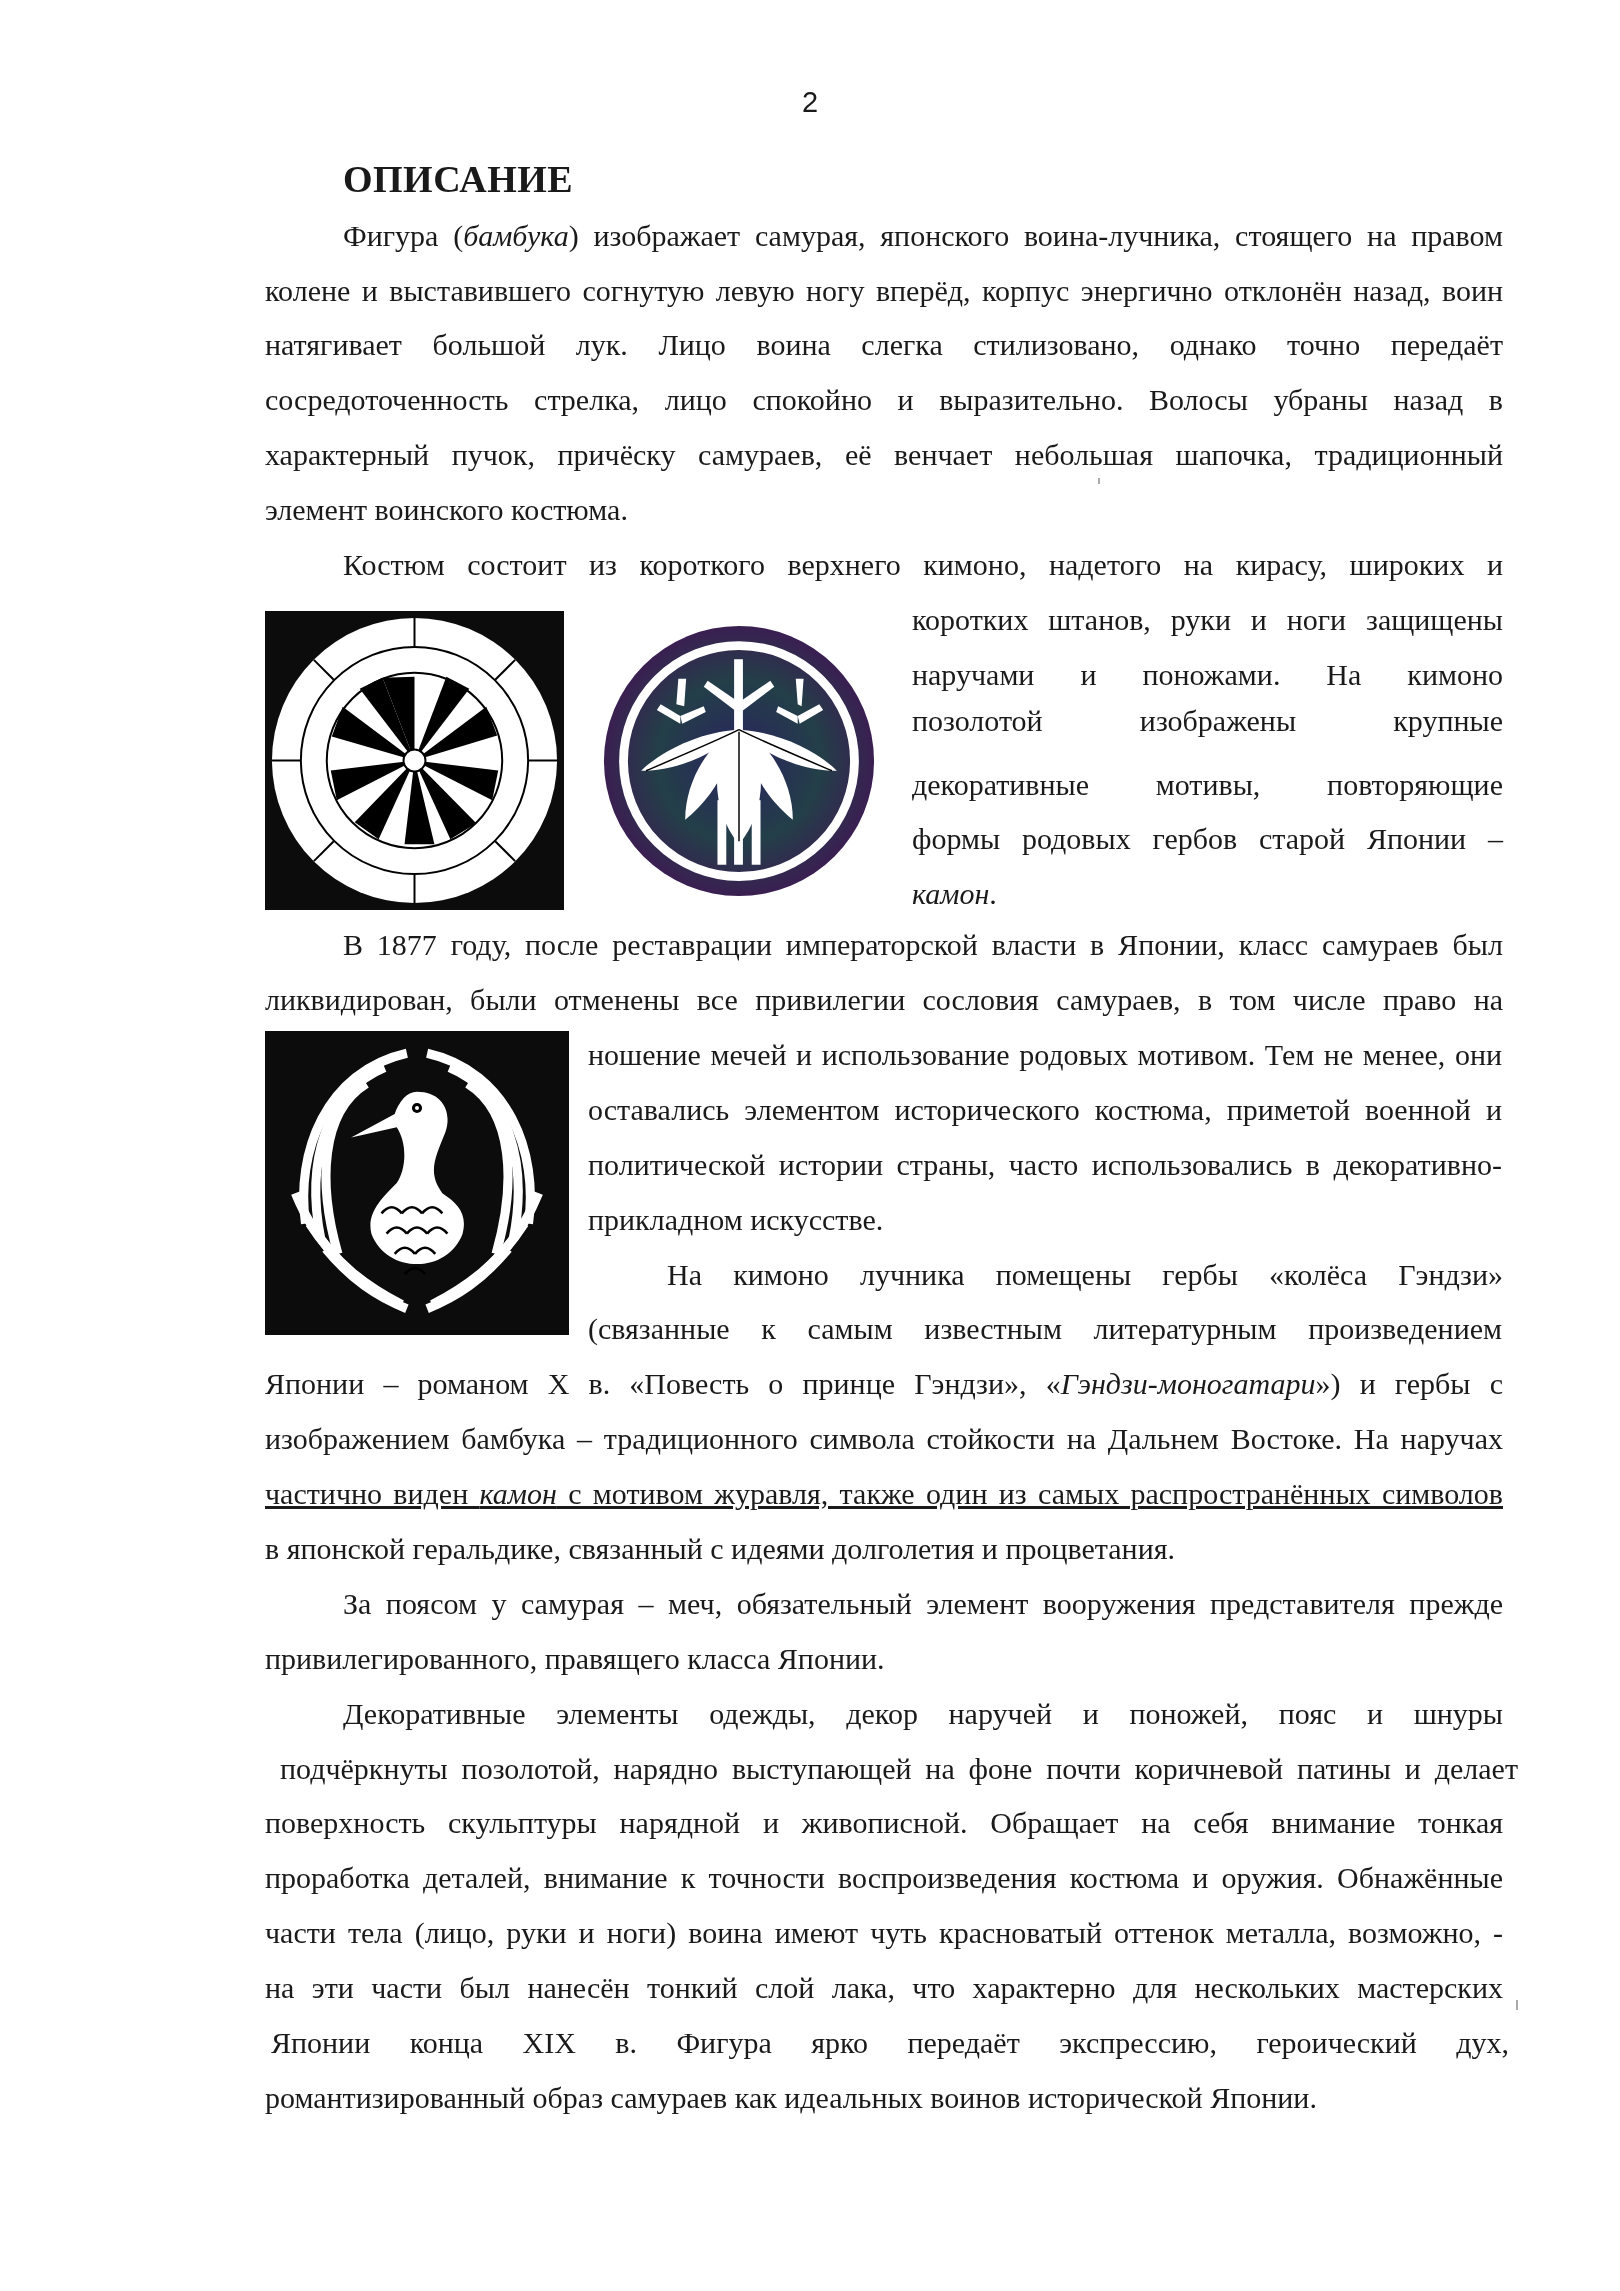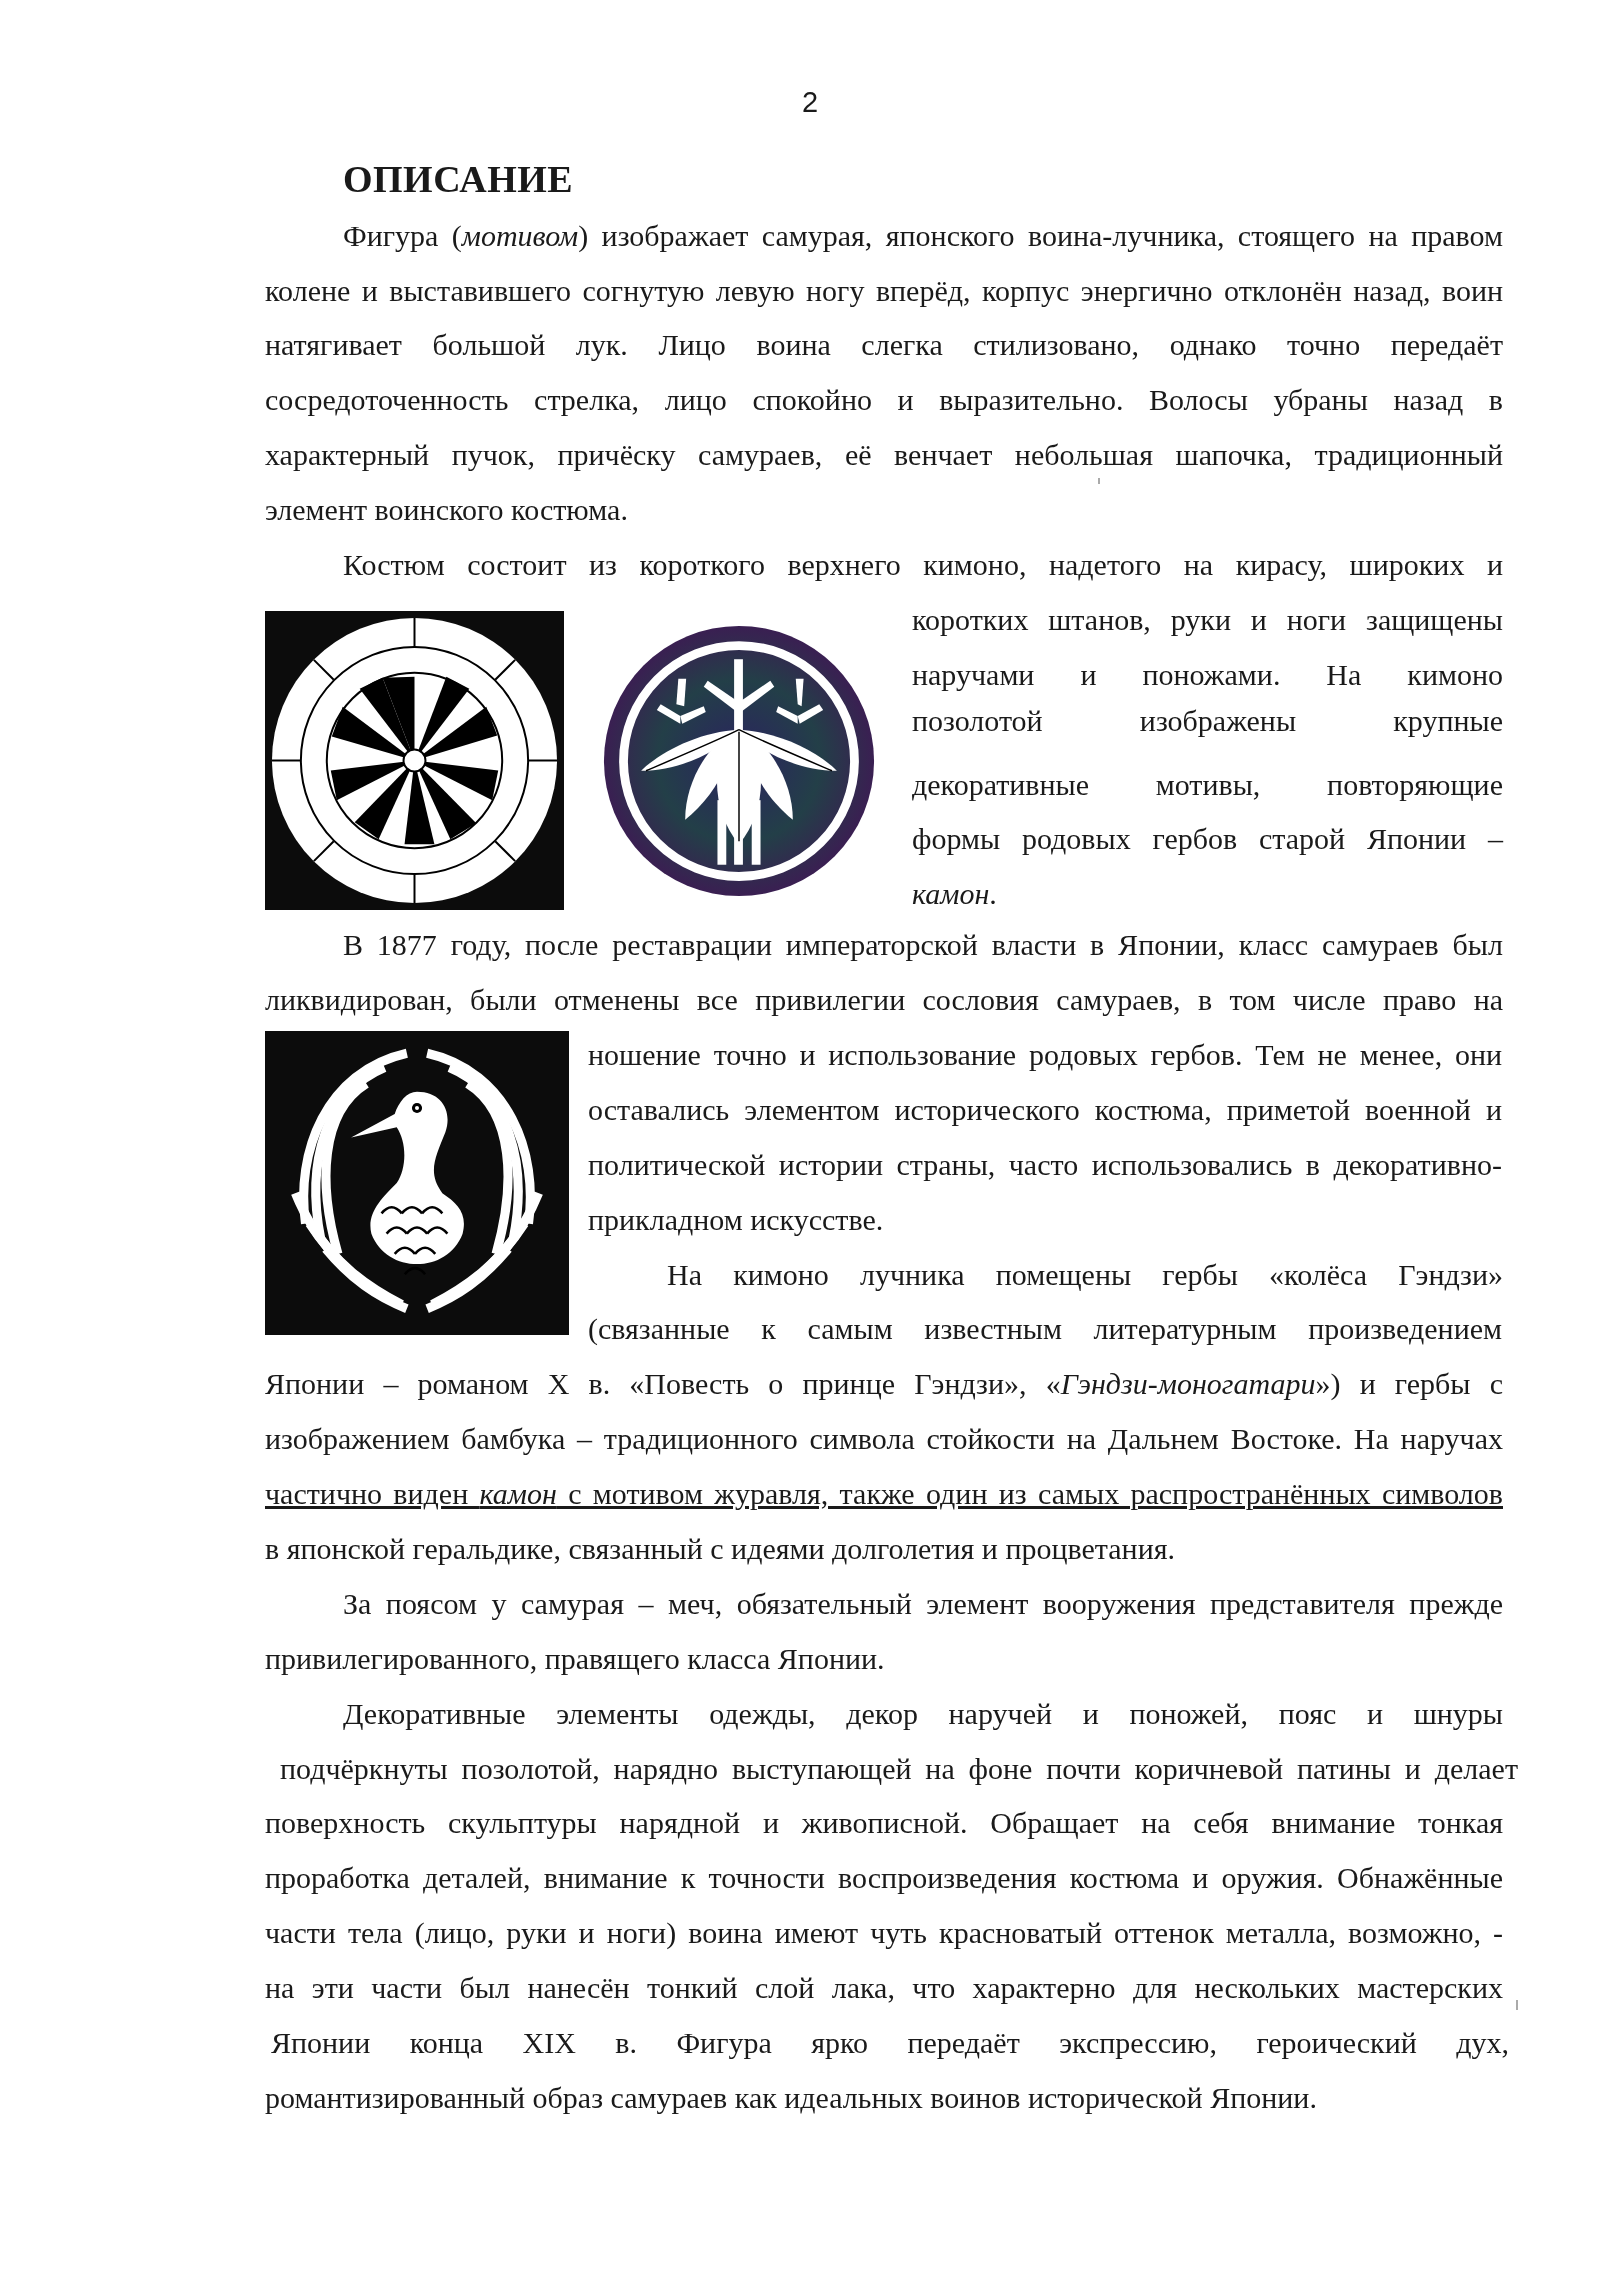--- a/index.html
+++ b/index.html
@@ -16,36 +16,36 @@
   .img { position: absolute; }
   .stamp-dot { position:absolute; width:2px; height:5.9px; background:#aaa; }
 </style>
 </head>
 <body>
 
 <div class="page-num">2</div>
 <div class="heading">ОПИСАНИЕ</div>
 
 <div id="text-lines">
-    <div class="line" style="left: 343px; top: 216px; width: 1160px; white-space: normal;"><span>Фигура (</span><i>мотивом</i><span>) изображает самурая, японского воина-лучника, стоящего на правом</span></div>
+    <div class="line" style="left: 343px; top: 216px; width: 1160px; white-space: normal;"><span>Фигура (</span><i>бамбука</i><span>) изображает самурая, японского воина-лучника, стоящего на правом</span></div>
     <div class="line" style="left: 265px; top: 271px; width: 1238px; white-space: normal;"><span>колене и выставившего согнутую левую ногу вперёд, корпус энергично отклонён назад, воин</span></div>
     <div class="line" style="left: 265px; top: 325px; width: 1238px; white-space: normal;"><span>натягивает большой лук. Лицо воина слегка стилизовано, однако точно передаёт</span></div>
     <div class="line" style="left: 265px; top: 380px; width: 1238px; white-space: normal;"><span>сосредоточенность стрелка, лицо спокойно и выразительно. Волосы убраны назад в</span></div>
     <div class="line" style="left: 265px; top: 435px; width: 1238px; white-space: normal;"><span>характерный пучок, причёску самураев, её венчает небольшая шапочка, традиционный</span></div>
     <div class="line last" style="left: 265px; top: 490px; width: 1238px; white-space: normal;"><span>элемент воинского костюма.</span></div>
     <div class="line" style="left: 343px; top: 545px; width: 1160px; white-space: normal;"><span>Костюм состоит из короткого верхнего кимоно, надетого на кирасу, широких и</span></div>
     <div class="line" style="left: 912px; top: 600px; width: 591px; white-space: normal;"><span>коротких штанов, руки и ноги защищены</span></div>
     <div class="line" style="left: 912px; top: 655px; width: 591px; white-space: normal;"><span>наручами и поножами. На кимоно</span></div>
     <div class="line" style="left: 912px; top: 701px; width: 591px; white-space: normal;"><span>позолотой изображены крупные</span></div>
     <div class="line" style="left: 912px; top: 765px; width: 591px; white-space: normal;"><span>декоративные мотивы, повторяющие</span></div>
     <div class="line" style="left: 912px; top: 819px; width: 591px; white-space: normal;"><span>формы родовых гербов старой Японии –</span></div>
     <div class="line last" style="left: 912px; top: 874px; width: 591px; white-space: normal;"><i>камон</i><span>.</span></div>
     <div class="line" style="left: 343px; top: 925px; width: 1160px; white-space: normal;"><span>В 1877 году, после реставрации императорской власти в Японии, класс самураев был</span></div>
     <div class="line" style="left: 265px; top: 980px; width: 1238px; white-space: normal;"><span>ликвидирован, были отменены все привилегии сословия самураев, в том числе право на</span></div>
-    <div class="line" style="left: 588px; top: 1035px; width: 914px; white-space: normal;"><span>ношение точно и использование родовых гербов. Тем не менее, они</span></div>
+    <div class="line" style="left: 588px; top: 1035px; width: 914px; white-space: normal;"><span>ношение мечей и использование родовых мотивом. Тем не менее, они</span></div>
     <div class="line" style="left: 588px; top: 1090px; width: 914px; white-space: normal;"><span>оставались элементом исторического костюма, приметой военной и</span></div>
     <div class="line" style="left: 588px; top: 1145px; width: 914px; white-space: normal;"><span>политической истории страны, часто использовались в декоративно-</span></div>
     <div class="line last" style="left: 588px; top: 1200px; width: 914px; white-space: normal;"><span>прикладном искусстве.</span></div>
     <div class="line" style="left: 667px; top: 1255px; width: 836px; white-space: normal;"><span>На кимоно лучника помещены гербы «колёса Гэндзи»</span></div>
     <div class="line" style="left: 588px; top: 1309px; width: 914px; white-space: normal;"><span>(связанные к самым известным литературным произведением</span></div>
     <div class="line" style="left: 265px; top: 1364px; width: 1238px; white-space: normal;"><span>Японии – романом X в. «Повесть о принце Гэндзи», «</span><i>Гэндзи-моногатари</i><span>») и гербы с</span></div>
     <div class="line" style="left: 265px; top: 1419px; width: 1238px; white-space: normal;"><span>изображением бамбука – традиционного символа стойкости на Дальнем Востоке. На наручах</span></div>
     <div class="line" style="left: 265px; top: 1474px; width: 1238px; white-space: normal; text-decoration: underline;"><span>частично виден </span><i>камон</i><span> с мотивом журавля, также один из самых распространённых символов</span></div>
     <div class="line last" style="left: 265px; top: 1529px; width: 1238px; white-space: normal;"><span>в японской геральдике, связанный с идеями долголетия и процветания.</span></div>
     <div class="line" style="left: 343px; top: 1584px; width: 1160px; white-space: normal;"><span>За поясом у самурая – меч, обязательный элемент вооружения представителя прежде</span></div>

